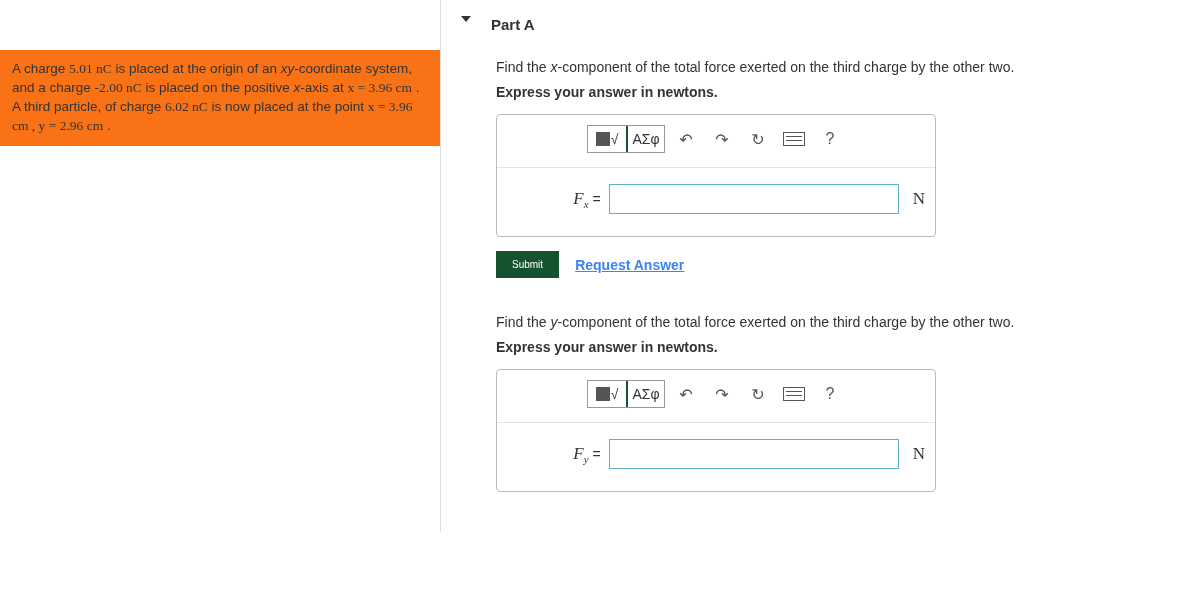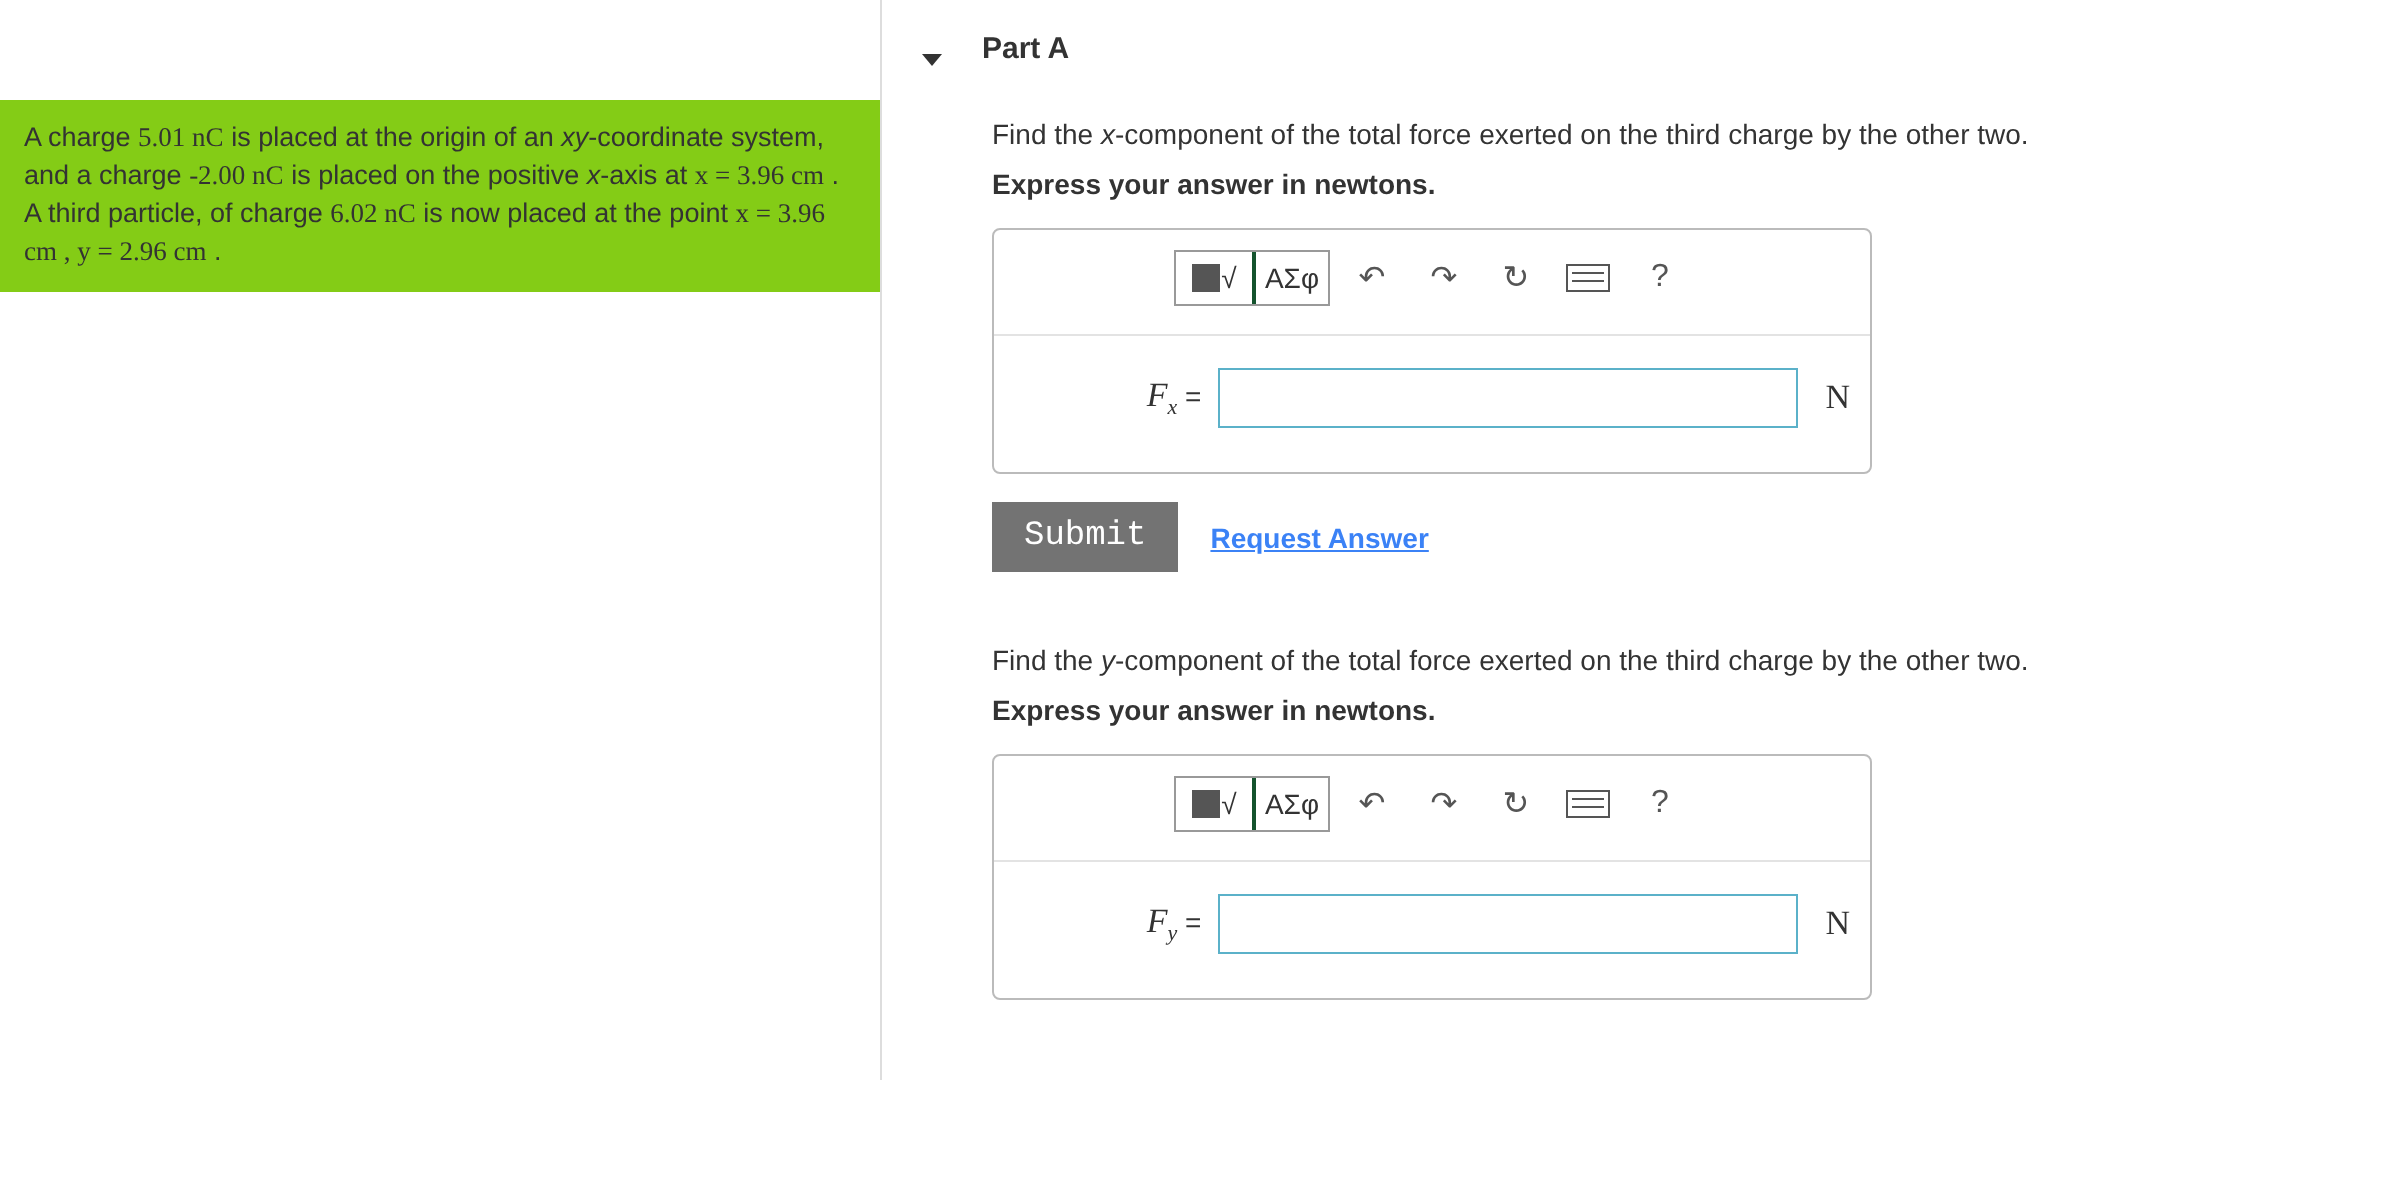--- a/index.html
+++ b/index.html
@@ -17,30 +17,30 @@
   .left-col {
     width: 440px;
     flex-shrink: 0;
   }
   .right-col {
     flex: 1;
     border-left: 1px solid #ddd;
     padding: 0 20px 20px 20px;
   }
   .problem-statement {
-    background: #84cc16;
+    background: #f97316;
     padding: 10px 12px;
     margin-top: 50px;
     line-height: 1.4;
     font-size: 13.5px;
   }
   .problem-statement .unit { font-family: Georgia, serif; }
   .part-header {
     display: flex;
-    align-items: flex-end;
+    align-items: flex-start;
     padding: 16px 0 10px 0;
     font-weight: bold;
     font-size: 15px;
     cursor: pointer;
   }
   .caret-down {
     width: 0; height: 0;
     border-left: 5px solid transparent;
     border-right: 5px solid transparent;
     border-top: 6px solid #333;
@@ -108,27 +108,26 @@
   .answer-input {
     width: 290px;
     height: 30px;
     border: 1px solid #5bb1c9;
     padding: 2px 6px;
     font-size: 14px;
   }
   .unit-label { font-family: Georgia, serif; font-size: 17px; margin-left:6px;}
   .action-row { margin-top: 14px; display:flex; gap:16px; align-items:center;}
   .submit-btn {
-    background: #737373;
+    background: #14532d;
     color: #fff;
     border: none;
     padding: 8px 16px;
-    font-size: 17px;
-    cursor: pointer;
-    font-family: Liberation Mono, monospace;
+    font-size: 10px;
+    cursor: pointer;
   }
   .request-link {
     color: #3b82f6;
     text-decoration: underline;
     font-size: 14px;
     font-weight: bold;
     cursor: pointer;
   }
   .template-glyph { width:14px; height:14px; background:#555; display:inline-block; margin-right:1px;}
   .root-glyph { font-size:14px; position:relative;}

